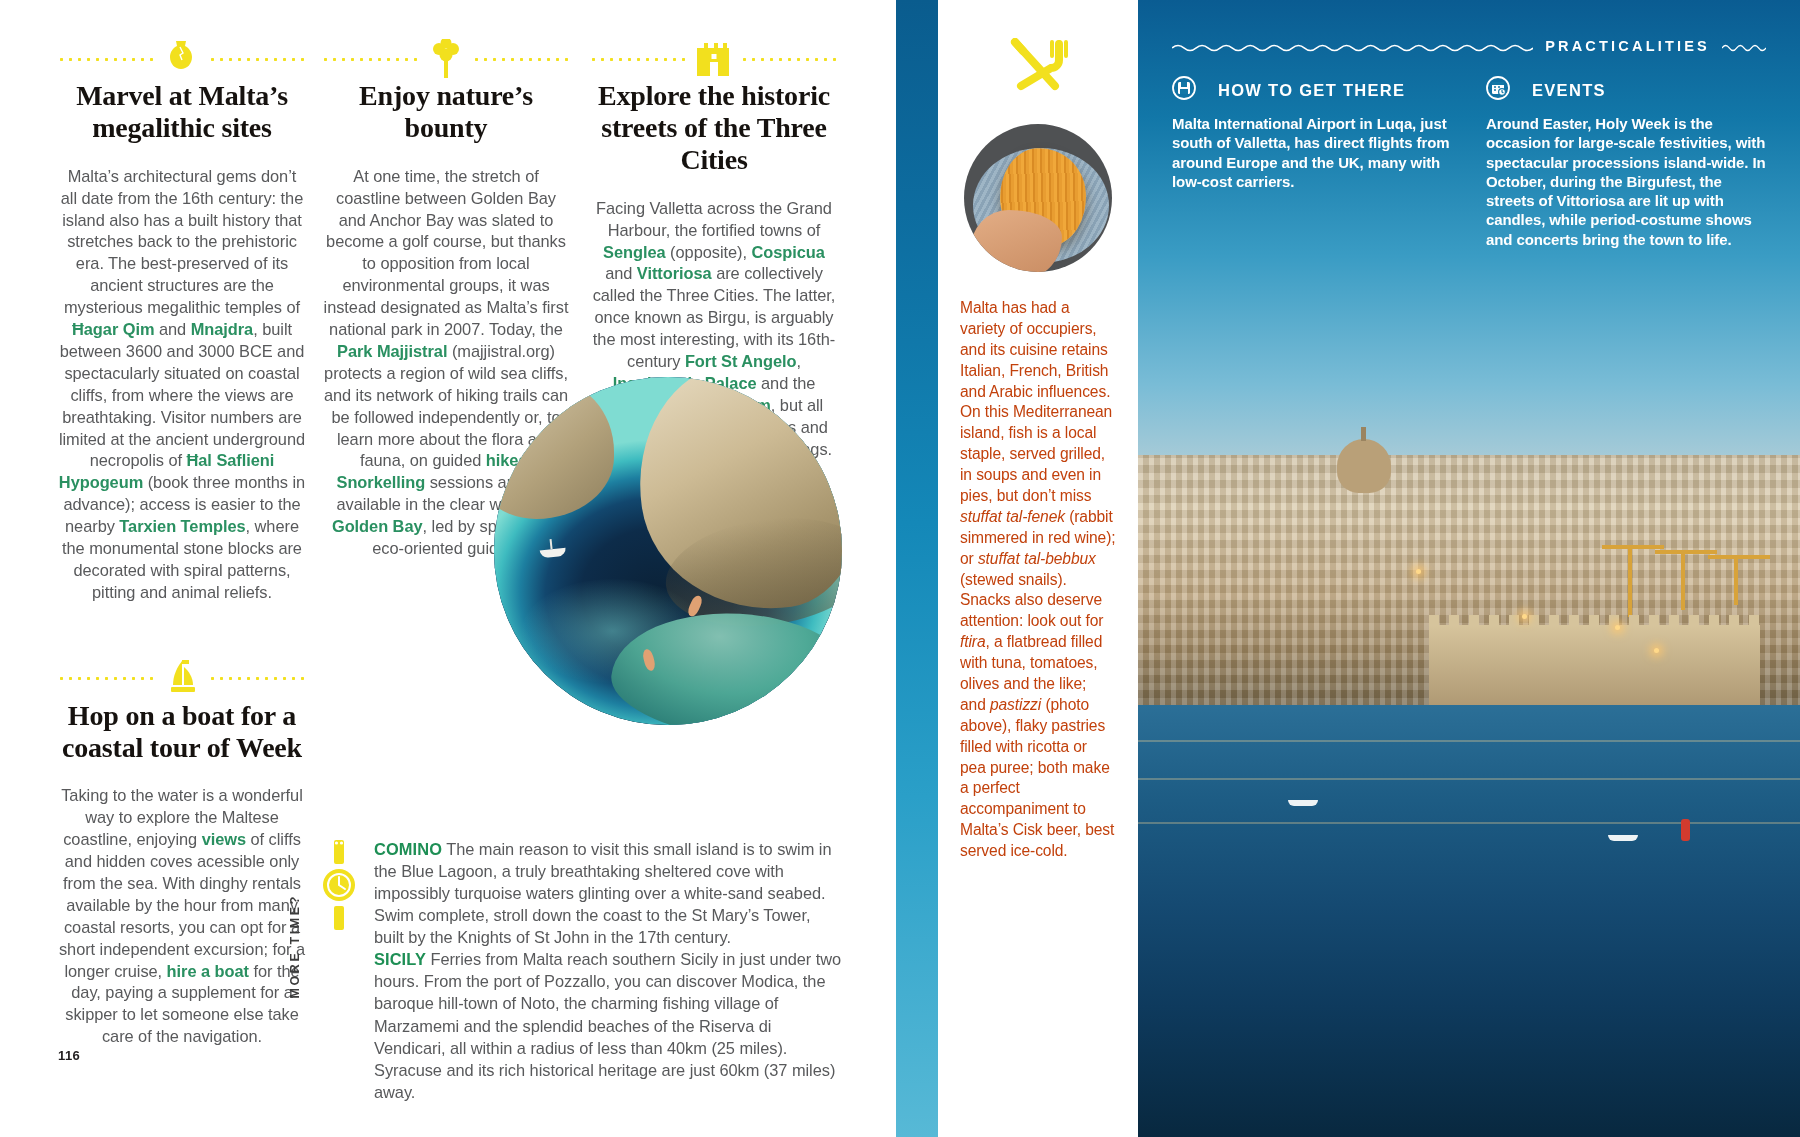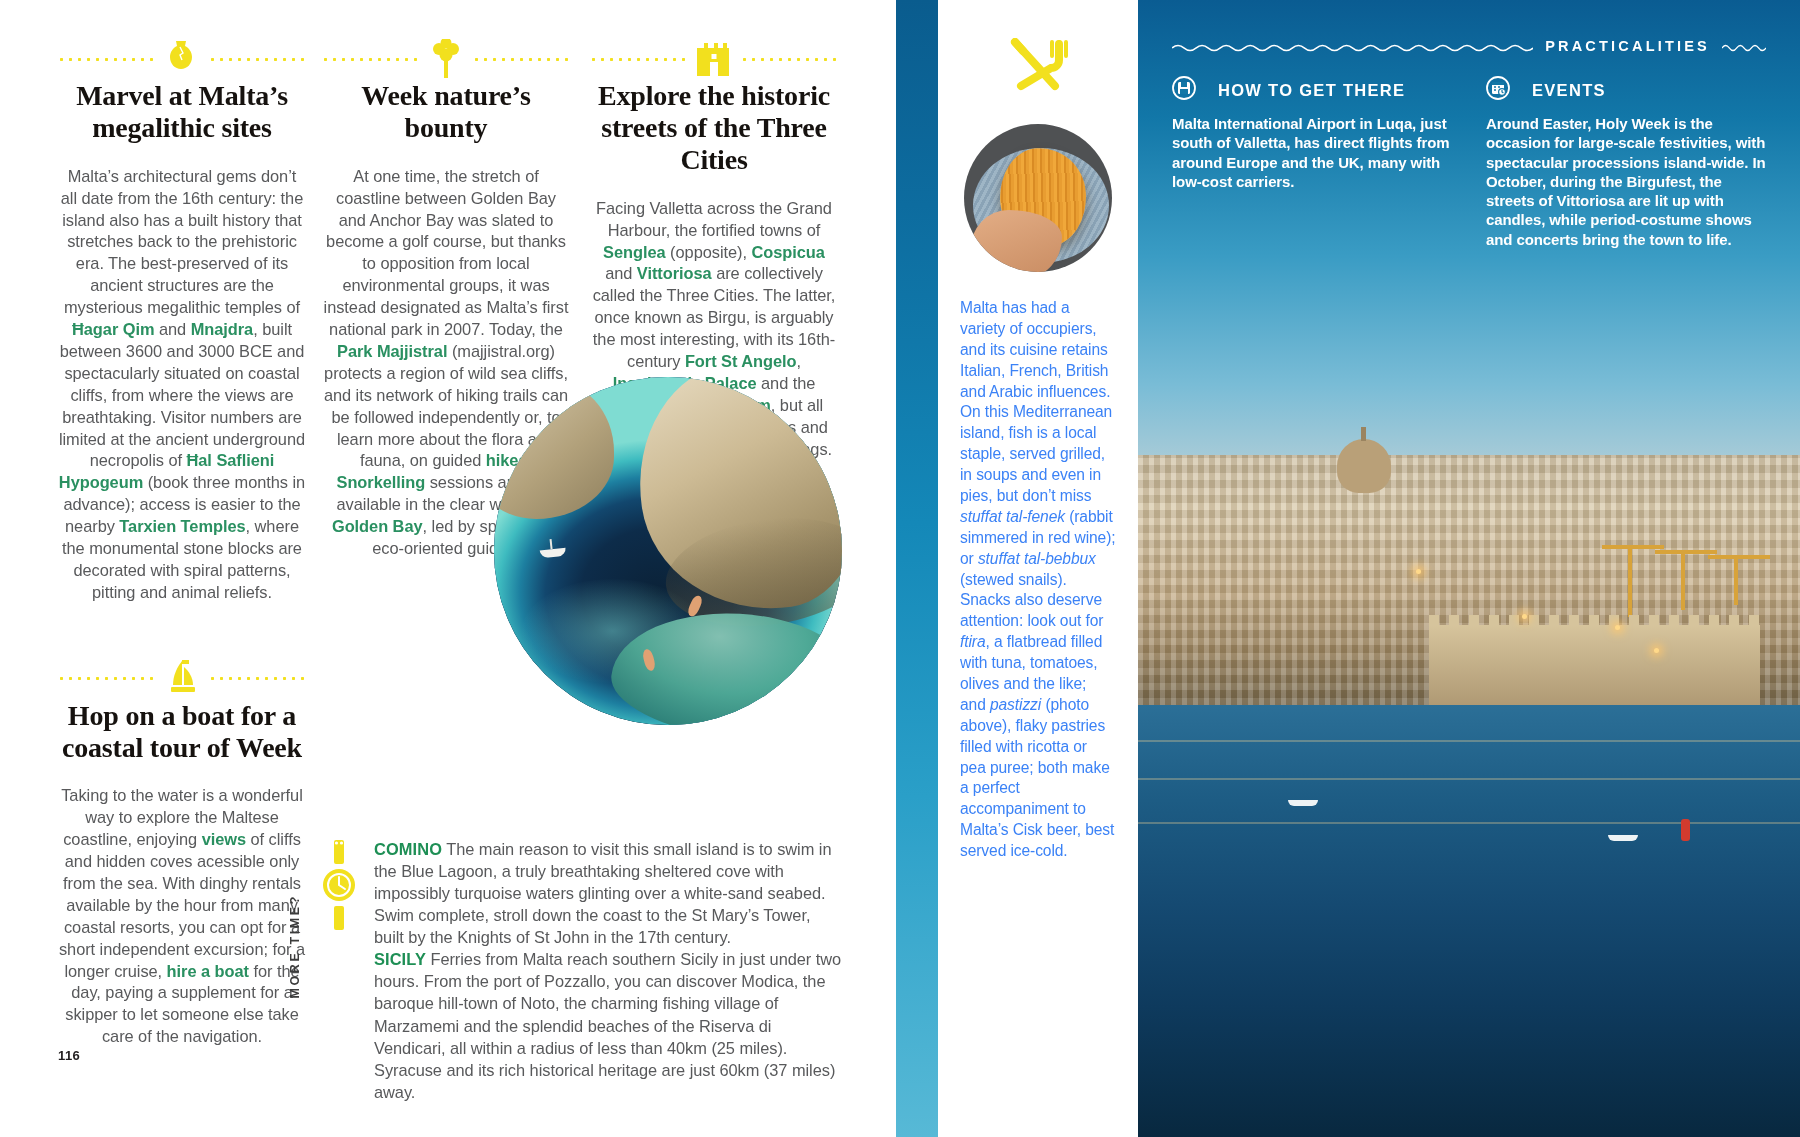--- a/index.html
+++ b/index.html
@@ -123,21 +123,21 @@
   .round-photo { width:148px; height:148px; border-radius:50%; margin:26px auto 0 auto; overflow:hidden; position:relative;
     background:#4f5153; }
   .round-photo .plate { position:absolute; left:6%; top:16%; width:92%; height:78%; border-radius:50%;
     background:repeating-linear-gradient(118deg,#9fb6c6 0 3px,#8aa3b6 3px 6px); }
   .round-photo .pastry { position:absolute; left:24%; top:16%; width:58%; height:66%;
     background:repeating-linear-gradient(92deg,#f0a83a 0 3px,#d98b24 3px 5px,#e89d31 5px 8px);
     border-radius:46% 54% 44% 56%/ 52% 48% 52% 48%; transform:rotate(-4deg);
     box-shadow:0 6px 12px rgba(60,35,0,.4); }
   .round-photo .hand { position:absolute; left:4%; bottom:-4%; width:62%; height:46%;
     background:linear-gradient(160deg,#e3ae86,#c98c62); border-radius:42% 58% 40% 60%/ 60% 40% 60% 40%; }
-  .morsels p.mbody { font-size:15.6px; line-height:1.34; color:#3b82f6; margin-top:26px; letter-spacing:-.1px; }
+  .morsels p.mbody { font-size:15.6px; line-height:1.34; color:#c2410c; margin-top:26px; letter-spacing:-.1px; }
   .morsels p.mbody i { font-style:italic; }
 
   
   .rightphoto { position:absolute; left:1138px; top:0; width:662px; height:1137px; overflow:hidden;
     background:linear-gradient(180deg,#0d5f92 0%, #1b79a8 16%, #3e9cc0 30%, #7ab8cf 40%, #a9c9d4 47%, #c9c2ae 52%, #8fa7ae 60%, #2e6d93 72%, #12456b 86%, #0a2d4c 100%); }
   .sky { position:absolute; left:0; top:0; width:100%; height:47%;
     background:linear-gradient(180deg,#0a5c92 0%, #1277a8 22%, #3a9cc4 48%, #79bcd6 72%, #b4cfd8 90%, #d3cdbb 100%); }
   .cityband { position:absolute; left:0; top:40%; width:100%; height:22%;
     background:linear-gradient(180deg,#cdbfa2 0%, #d8c8a8 22%, #c3ab85 55%, #9c8560 78%, #6f6146 100%); }
   .city-tex { position:absolute; inset:0;
@@ -228,21 +228,21 @@
                 <circle cx="10" cy="10" r="6" fill="#f2e01e"></circle>
                 <circle cx="24" cy="10" r="6" fill="#f2e01e"></circle>
                 <circle cx="17" cy="4" r="5.5" fill="#f2e01e"></circle>
                 <circle cx="17" cy="16" r="6.5" fill="#f2e01e"></circle>
                 <rect x="15" y="15" width="4" height="24" fill="#f2e01e"></rect>
               </svg>
           </div>
           <div class="dots"></div>
         </div>
       </div>
-      <h2 class="head">Week nature’s bounty</h2>
+      <h2 class="head">Enjoy nature’s bounty</h2>
       <p class="body">
         At one time, the stretch of coastline between Golden Bay and Anchor Bay was slated to become a golf course, but thanks to opposition from local environmental groups, it was instead designated as Malta’s first national park in 2007. Today, the <span class="g">Park Majjistral</span> (majjistral.org) protects a region of wild sea cliffs, and its network of hiking trails can be followed independently or, to learn more about the flora and fauna, on guided <span class="g">hikes</span>. <span class="g">Snorkelling</span> sessions are also available in the clear waters of <span class="g">Golden Bay</span>, led by specialised eco-oriented guides.
       </p>
     </div>
 
     <div class="col col3">
       <div class="sec-head">
         <div class="rule-row">
           <div class="dots"></div>
           <div class="ico">

